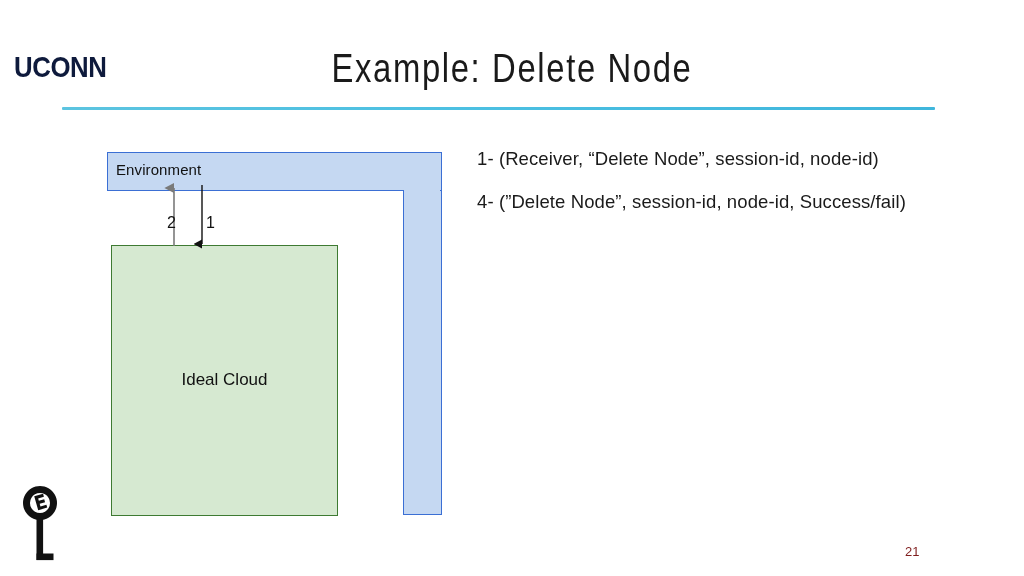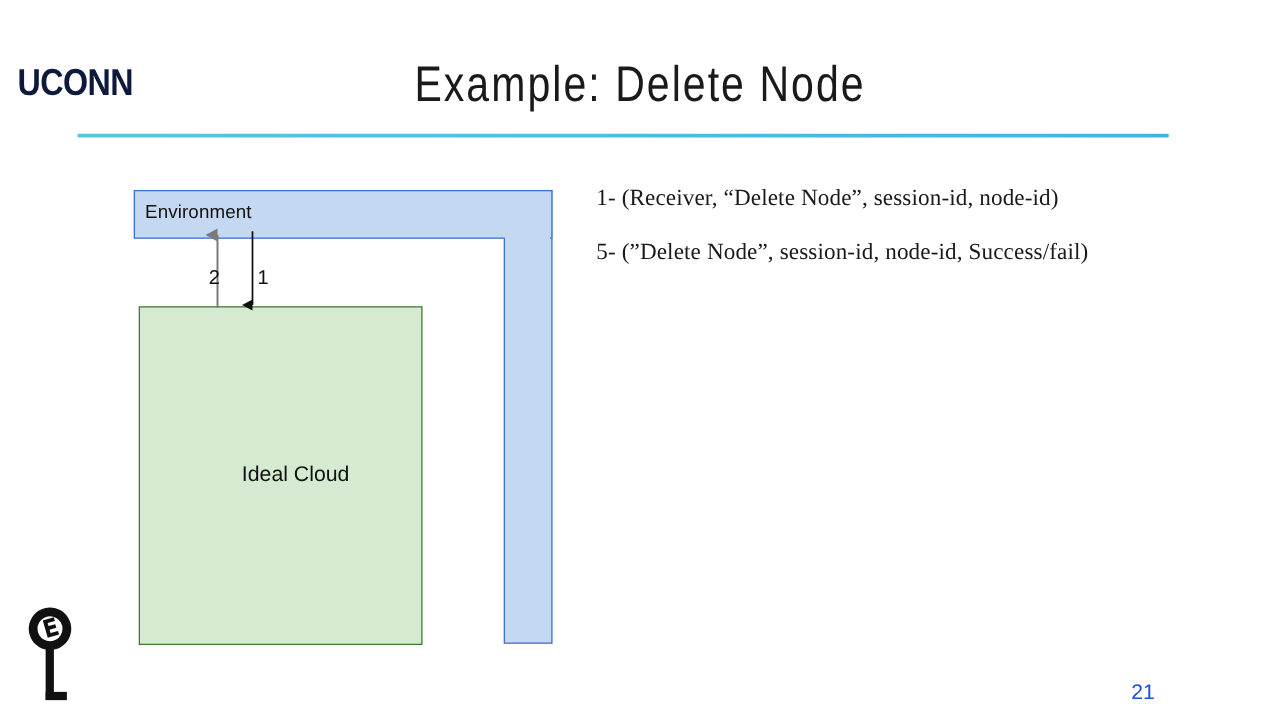--- a/index.html
+++ b/index.html
@@ -129,21 +129,20 @@
     position: absolute;
     left: 111px;
     top: 370px;
     width: 227px;
     text-align: center;
     z-index: 6;
     font-family: "Liberation Sans", sans-serif;
     font-size: 17px;
     color: #111111;
     white-space: nowrap;
-    padding-left: 12px;
   }
 
   
   #arrow-svg {
     position: absolute;
     left: 150px;
     top: 180px;
     width: 90px;
     height: 80px;
     z-index: 7;
@@ -159,21 +158,21 @@
   #arrow-label-1 { left: 206px; top: 214px; }
 
   
   #message-list {
     position: absolute;
     left: 477px;
     top: 150px;
     width: 520px;
   }
   .message-line {
-    font-family: Liberation Serif, serif;
+    font-family: Liberation Sans, sans-serif;
     font-size: 18.5px;
     color: #1a1a1a;
     line-height: 1;
     margin-bottom: 24px;
     white-space: nowrap;
     letter-spacing: 0.1px;
   }
 
   
   #key-logo {
@@ -181,22 +180,22 @@
     left: 10px;
     top: 482px;
     width: 60px;
     height: 88px;
   }
   #page-number {
     position: absolute;
     left: 905px;
     top: 544px;
     font-family: "Liberation Sans", sans-serif;
-    font-size: 17px;
-    color: #1d4ed8;
+    font-size: 13px;
+    color: #7f1d1d;
   }
 </style>
 </head>
 <body>
 
 <div id="uconn-logo">UCONN</div>
 <div id="page-title">Example: Delete Node</div>
 <div id="title-rule"></div>
 
 <div id="diagram">
@@ -224,21 +223,21 @@
 
     <line x1="52" y1="5" x2="52" y2="64" stroke="#111111" stroke-width="1.4" marker-end="url(#head-down)"></line>
   </svg>
 
   <div class="arrow-label" id="arrow-label-2">2</div>
   <div class="arrow-label" id="arrow-label-1">1</div>
 </div>
 
 <div id="message-list">
   <div class="message-line">1- (Receiver, “Delete Node”, session-id, node-id)</div>
-  <div class="message-line">5- (”Delete Node”, session-id, node-id, Success/fail)</div>
+  <div class="message-line">4- (”Delete Node”, session-id, node-id, Success/fail)</div>
 </div>
 
 <svg id="key-logo" viewBox="0 0 60 88">
   <g fill="#111111">
     <path d="M30,4 a17,17 0 1,0 0.01,0 z M30,11 a10,10 0 1,1 -0.01,0 z"></path>
     <path d="M26.0,13.0 h9.2 v3.0 h-6.0 v2.6 h5.6 v3.0 h-5.6 v2.8 h6.2 v3.0 h-9.4 z" transform="rotate(-16 30 20)"></path>
     <rect x="26.5" y="34" width="6.6" height="44"></rect>
     <rect x="26.5" y="71.5" width="17" height="6.6"></rect>
   </g>
 </svg>

